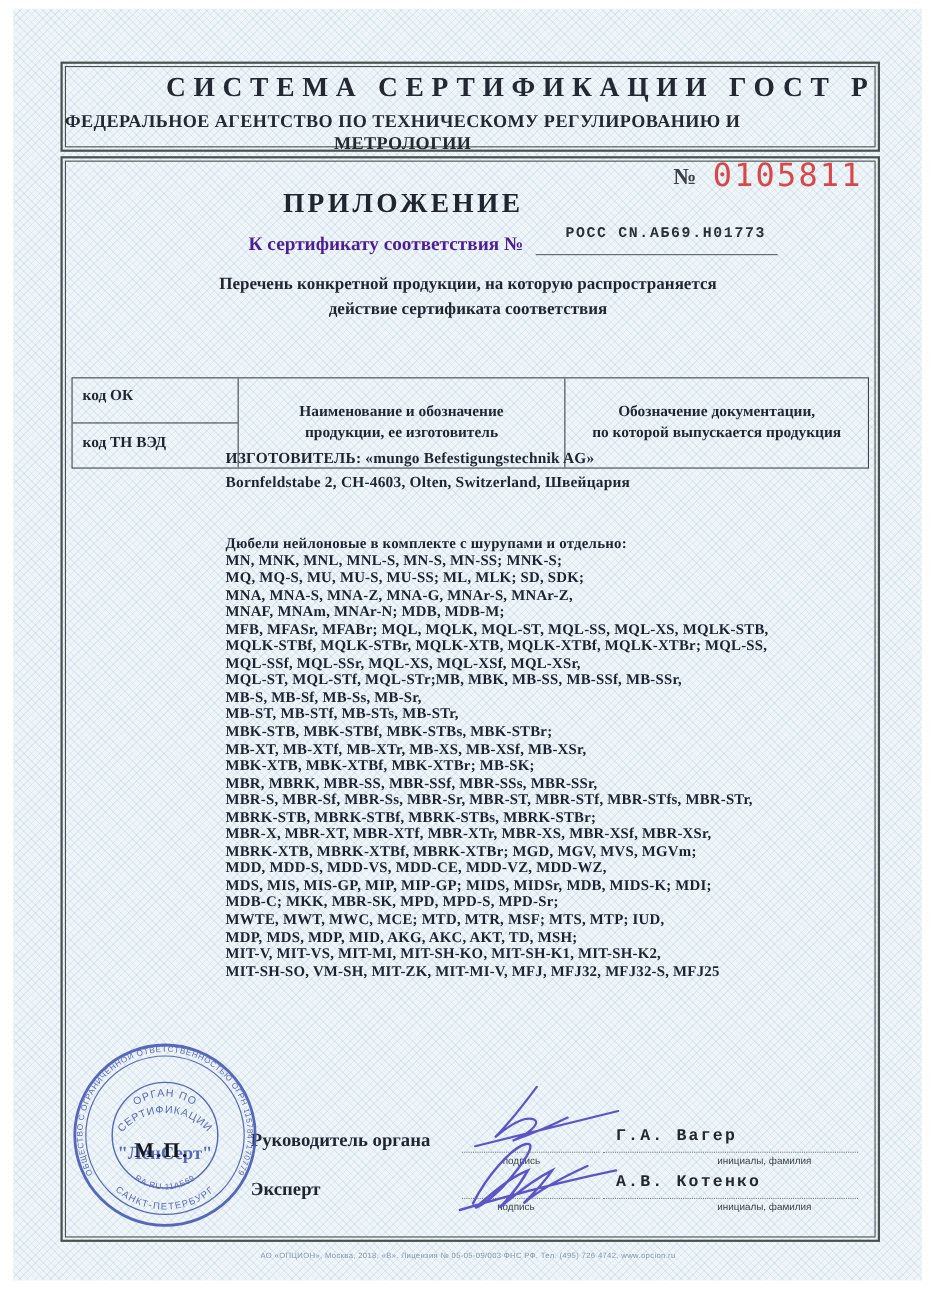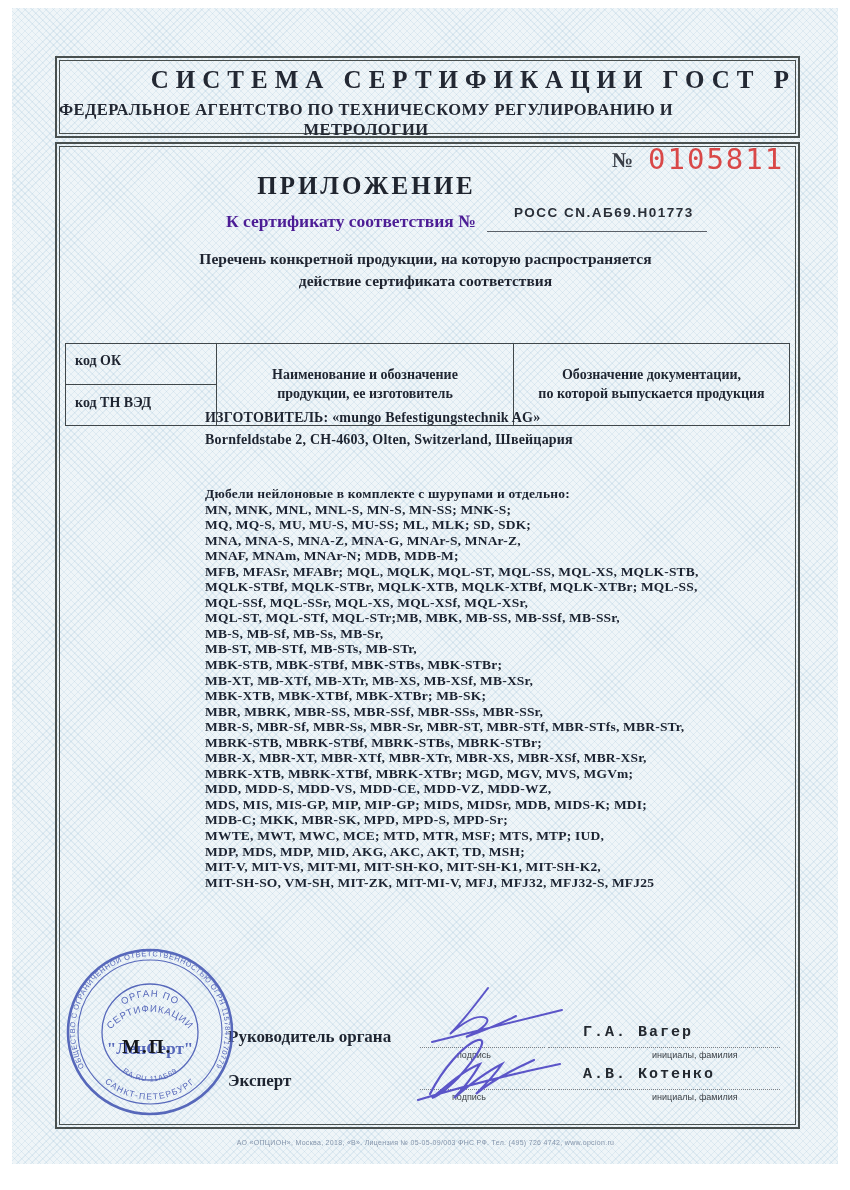--- a/index.html
+++ b/index.html
@@ -26,21 +26,21 @@
     font-size:25px;font-weight:bold;letter-spacing:7px;color:#232833;}
   .agency{left:55px;top:100px;width:622px;text-align:center;
     font-size:16.5px;font-weight:bold;letter-spacing:0.4px;color:#232833;}
 
   .num-label{left:612px;top:148px;font-size:21px;font-weight:bold;color:#3a3f48;}
   .num-value{left:648px;top:142px;font-family:"DejaVu Sans Mono",monospace;
     font-size:29px;color:#d94848;letter-spacing:2px;}
   .doc-title{left:55px;top:172px;width:623px;text-align:center;
     font-size:25px;font-weight:bold;letter-spacing:3px;color:#20252f;}
   .cert-label{left:226px;top:211px;font-size:17.5px;font-weight:bold;color:#4c1d95;}
-  .cert-number{left:492px;top:205px;font-family:Liberation Sans, sans-serif;
+  .cert-number{left:492px;top:205px;font-family:Liberation Mono, monospace;
     font-size:13.5px;letter-spacing:1.5px;color:#2a2f38;font-weight:bold;padding-left:22px;}
   .cert-underline{left:487px;top:231px;width:220px;border-bottom:1px solid #5a6068;height:0;}
   .subtitle{left:55px;width:741px;text-align:center;font-size:15.5px;font-weight:bold;color:#1f2430;}
 
   .tbl{left:65px;top:299px;width:723px;height:81px;border:1px solid #40474a;margin-top:44px;}
   .tbl .v1{position:absolute;left:150px;top:0;bottom:0;border-left:1px solid #40474a;}
   .tbl .v2{position:absolute;left:447px;top:0;bottom:0;border-left:1px solid #40474a;}
   .tbl .h1{position:absolute;left:0;top:40px;width:150px;border-top:1px solid #40474a;}
   .cell{position:absolute;font-size:14px;font-weight:bold;color:#1f2531;}
   .c-ok{left:9px;top:9px;}
@@ -53,21 +53,21 @@
     line-height:15.55px;color:#1b2230;letter-spacing:0.2px;}
   .products div{white-space:nowrap;}
 
   .mp{left:122px;top:1036px;font-size:19px;font-weight:bold;color:#14161a;letter-spacing:2px;z-index:3;}
   .stamp{left:62px;top:944px;width:176px;height:176px;z-index:2;opacity:0.92;}
 
   .sig-label{font-size:17px;font-weight:bold;color:#1f2531;}
   .sig-line{border-bottom:1px dotted #7d8288;height:0;}
   .sig-caption{font-size:9px;color:#3c4147;font-family:"Liberation Sans",sans-serif;}
   .sig-name{font-family:"Liberation Mono",monospace;font-size:15px;font-weight:bold;
-    letter-spacing:2px;color:#23282f;margin-left:23px;}
+    letter-spacing:2px;color:#23282f;}
   .ink{z-index:4;}
 
   .footer{left:55px;top:1139px;width:741px;text-align:center;font-size:7px;
     font-family:"Liberation Sans",sans-serif;color:#8494aa;letter-spacing:0.3px;}
 </style>
 </head>
 <body>
 
 <div class="abs paper"></div>
 

